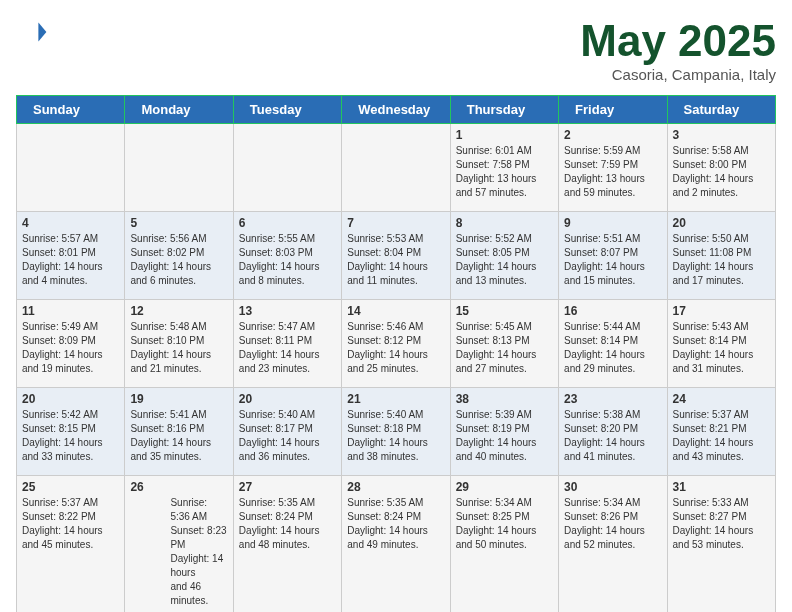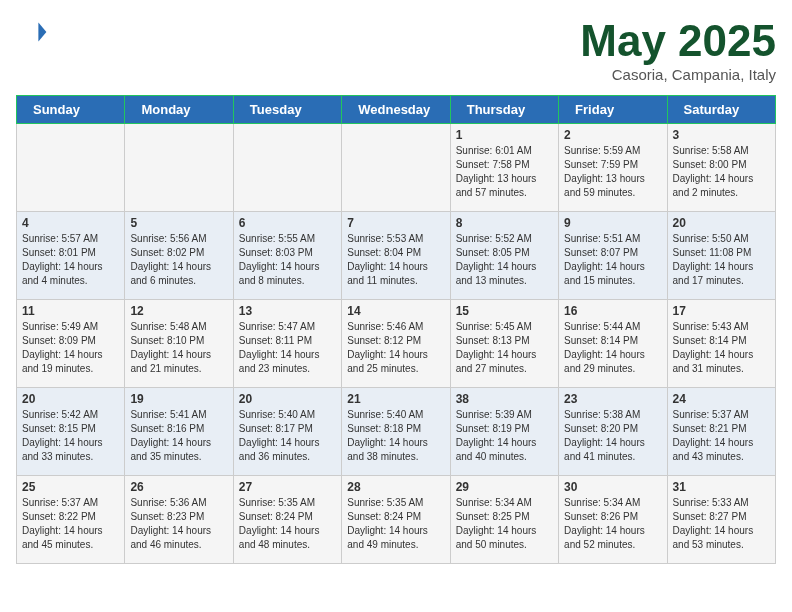--- a/index.html
+++ b/index.html
@@ -293,21 +293,21 @@
       <tr>
         <td>
           <div class="day-num">25</div>
           <div class="day-info" style="white-space: pre-line;">Sunrise: 5:37 AM
 Sunset: 8:22 PM
 Daylight: 14 hours
 and 45 minutes.</div>
         </td>
         <td>
           <div class="day-num">26</div>
-          <div class="day-info" style="white-space: pre-line;">Sunrise: 5:36 AM
+          <div class="day-info" style="white-space: pre-line; margin-left: 40px;">Sunrise: 5:36 AM
 Sunset: 8:23 PM
 Daylight: 14 hours
 and 46 minutes.</div>
         </td>
         <td>
           <div class="day-num">27</div>
           <div class="day-info" style="white-space: pre-line;">Sunrise: 5:35 AM
 Sunset: 8:24 PM
 Daylight: 14 hours
 and 48 minutes.</div>

